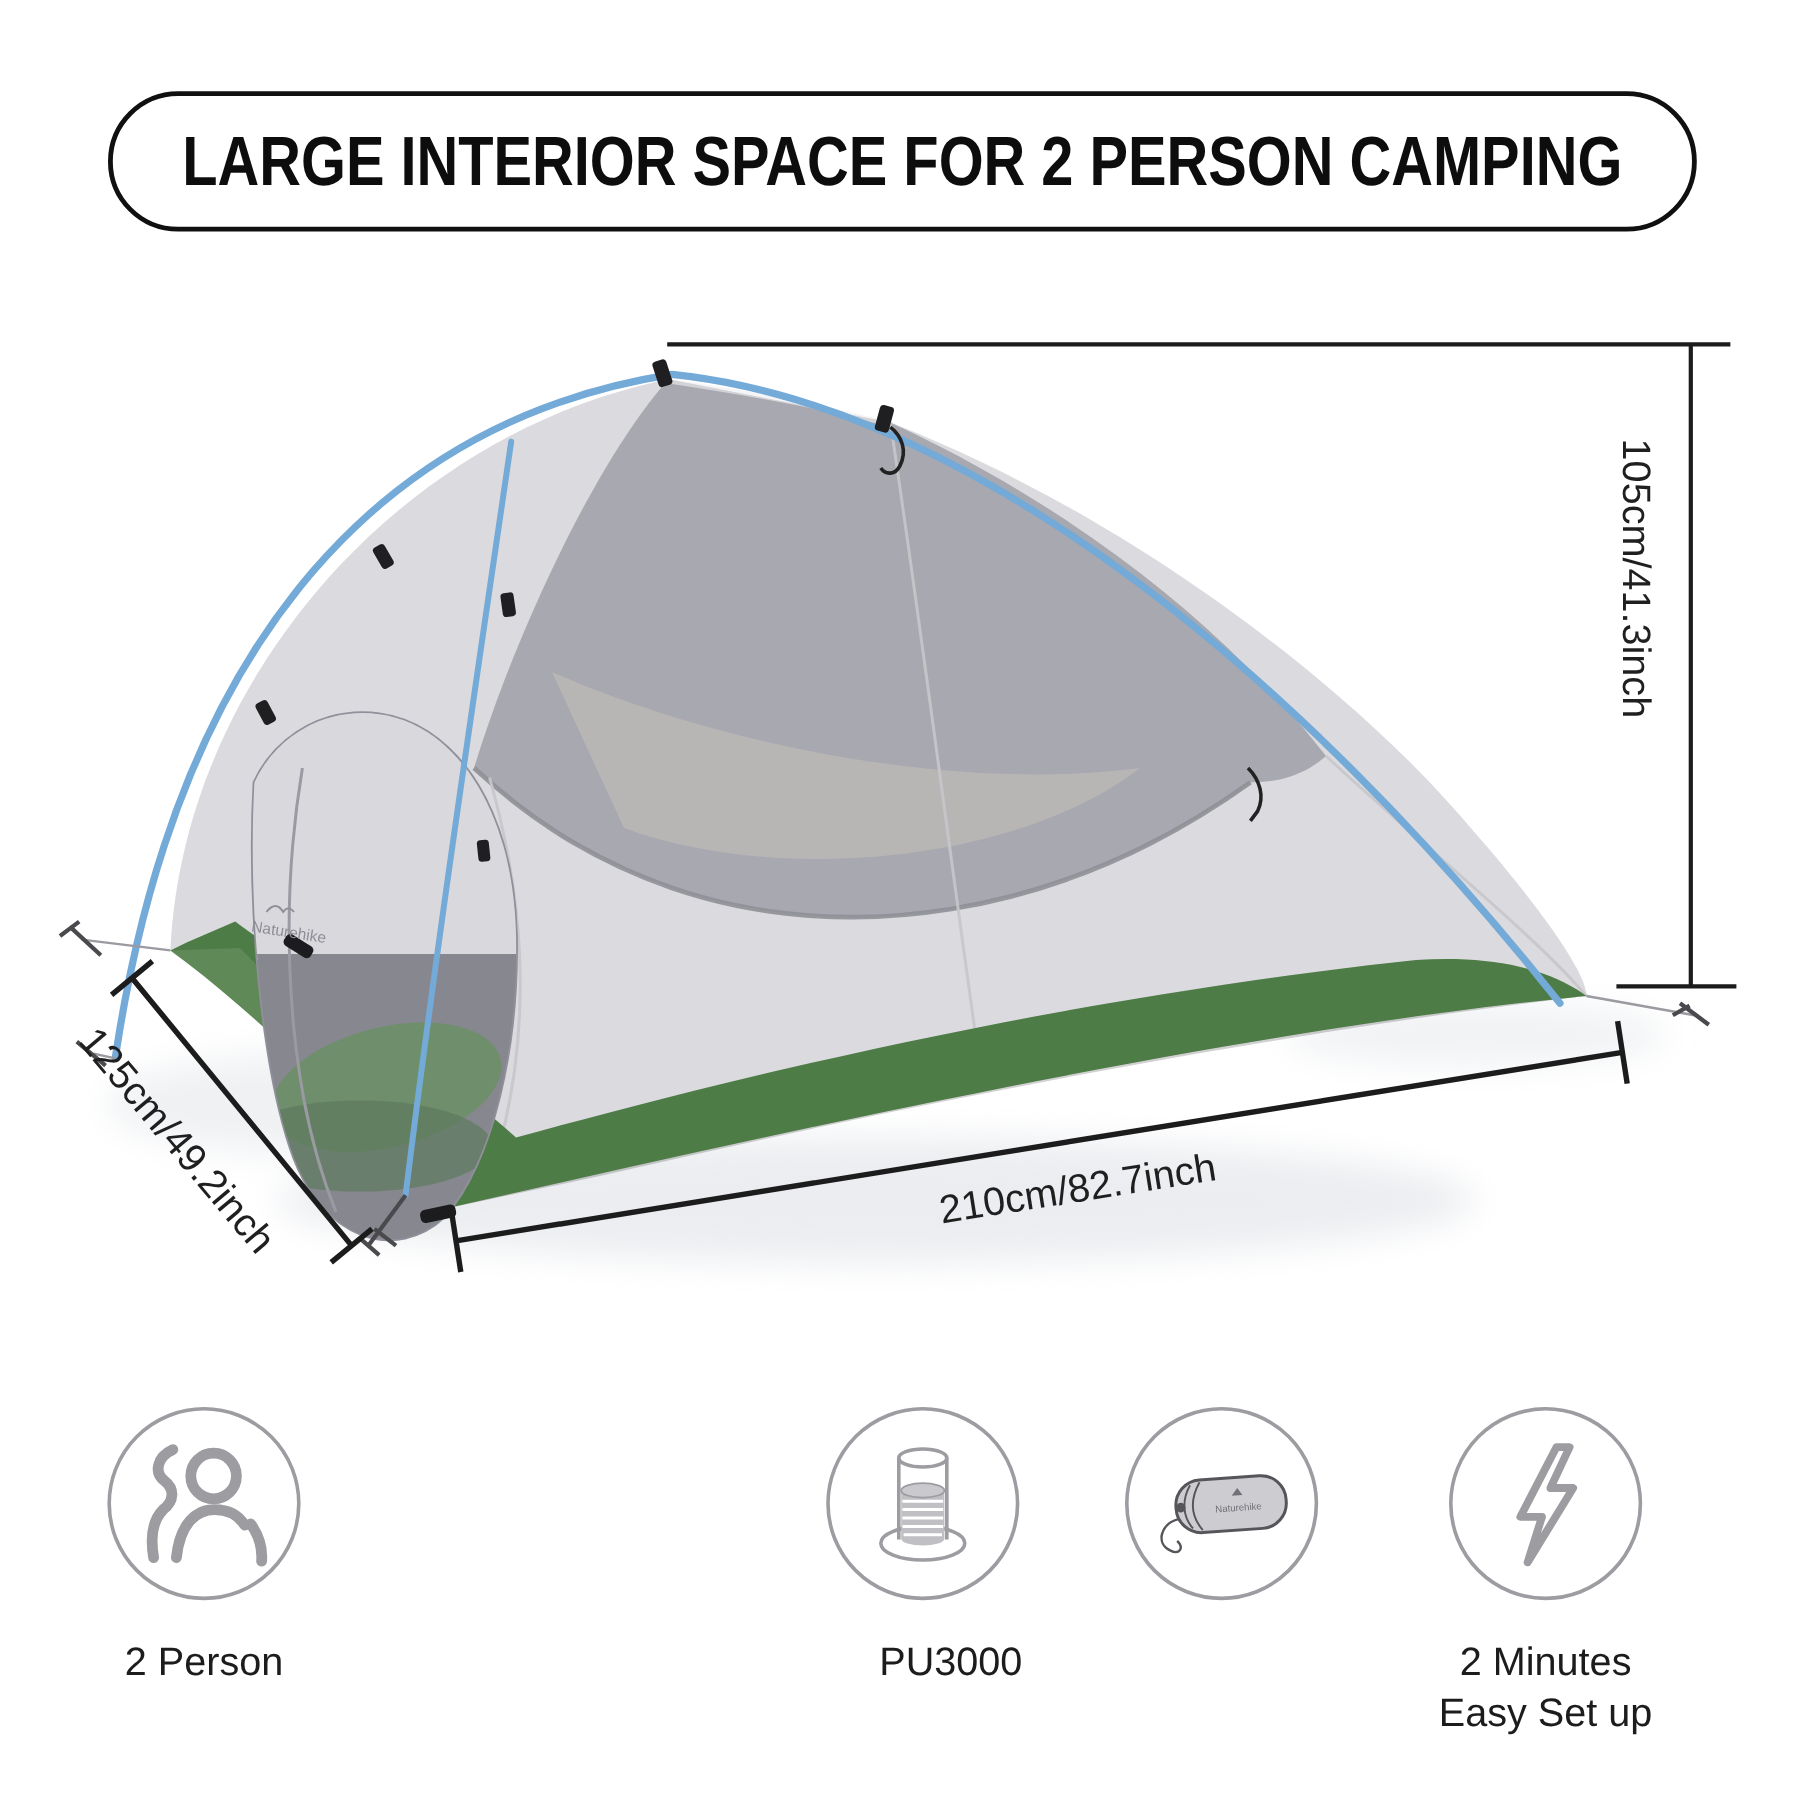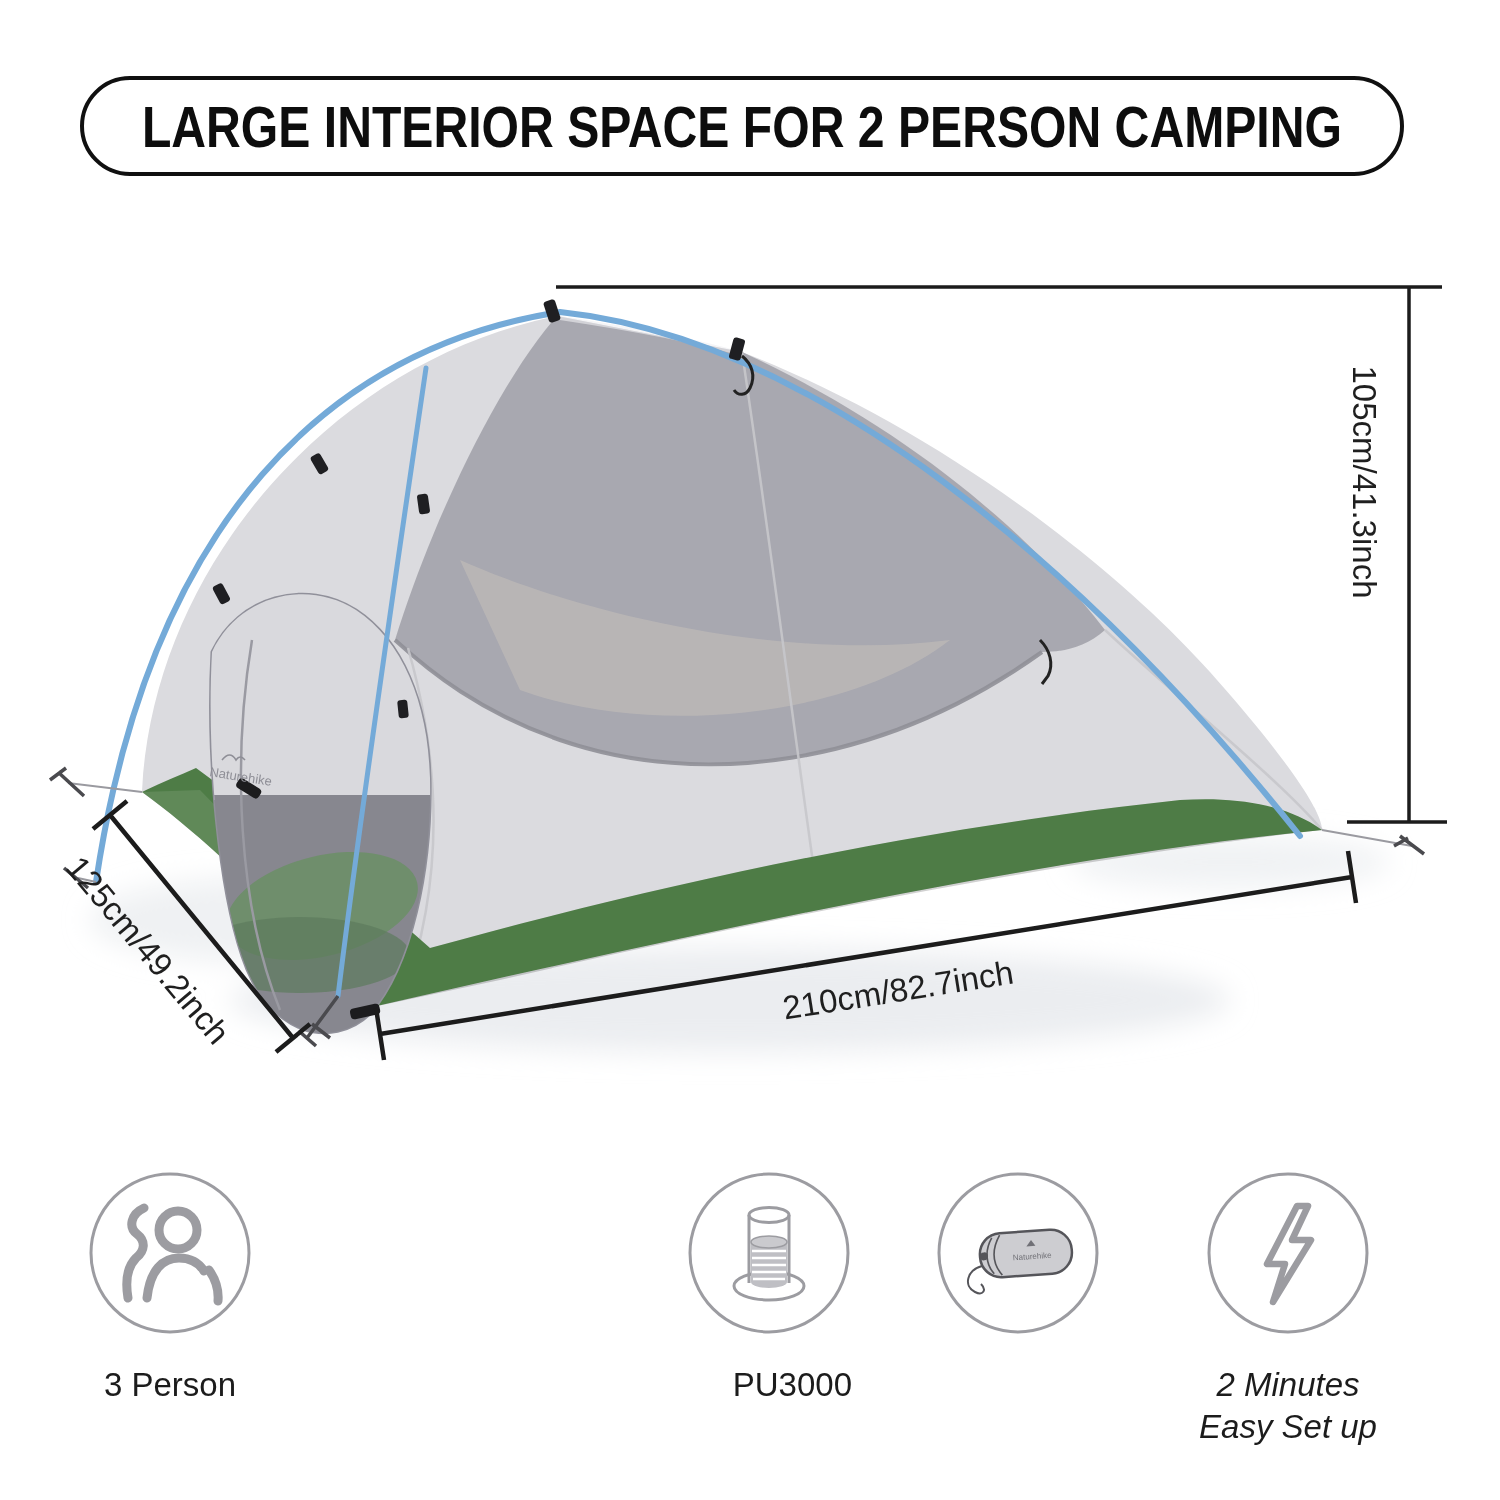--- a/index.html
+++ b/index.html
@@ -1,38 +1,38 @@
 <!DOCTYPE html>
 <html style="--fabric: #dbdbdf; --mesh: #a5a5ad; --floor-green: #4e7c46; --pole-blue: #74aad8; --line-black: #1c1c1c;"><head>
 <meta charset="utf-8">
 <style>
   html,body{margin:0;padding:0;background:#fff;}
   body{width:1500px;height:1500px;position:relative;overflow:hidden;
        font-family:"Liberation Sans",sans-serif;}
   .stage{position:absolute;inset:0;}
 
   
-  .title-pill{position:absolute;left:80px;top:76px;width:1324px;height:100px;
+  .title-pill{position:absolute;left:90px;top:76px;width:1324px;height:117px;
     border:4px solid #101010;border-radius:60px;box-sizing:border-box;
     display:flex;align-items:center;justify-content:center;background:#fff;}
   .title-text{font-weight:bold;font-size:58px;color:#0d0d0d;white-space:nowrap;
     letter-spacing:0px;transform:scaleX(.83);transform-origin:center;}
 
   
   .tent-svg{position:absolute;left:0;top:0;width:1500px;height:1500px;}
 
   .dim-label{font-family:"Liberation Sans",sans-serif;font-size:33px;fill:#1f1f1f;}
 
   
   .feature{position:absolute;top:1170px;display:flex;flex-direction:column;align-items:center;}
   .f1{left:45px;width:250px;}
   .f2{left:312px;width:280px;}
   .f3{left:602px;width:250px;align-items:flex-end;}
   .f4{left:833px;width:370px;}
-  .f5{left:1143px;width:290px;font-style:italic;}
+  .f5{left:1143px;width:290px;}
   .feature-icon{width:166px;height:166px;flex:0 0 auto;}
   .feature-label{margin-top:28px;font-size:33px;line-height:1.28;color:#1c1c1c;
     text-align:center;white-space:pre-line;}
   .icon-stroke{stroke:#9c9ca1;fill:none;}
 </style>
 </head>
 <body>
 
 <div class="stage">
 
@@ -148,21 +148,21 @@
   <div class="feature f1">
     <svg class="feature-icon" viewBox="0 0 166 166">
       <circle cx="83" cy="83" r="79" class="icon-stroke" stroke-width="3"></circle>
       <g class="icon-stroke" stroke-width="9" stroke-linecap="round">
         <circle cx="91" cy="60" r="19"></circle>
         <path d="M 60,128 C 63,100 76,88 92,88 C 104,88 112,93 117,101"></path>
         <path d="M 122,100 C 129,110 132,119 131,131"></path>
         <path d="M 57,38 C 44,44 41,57 50,64 C 59,71 58,81 49,88 C 41,96 38,110 41,128"></path>
       </g>
     </svg>
-    <div class="feature-label">3 Person</div>
+    <div class="feature-label">2 Person</div>
   </div>
 
 
   <div class="feature f3">
     <svg class="feature-icon" viewBox="0 0 166 166">
       <circle cx="83" cy="83" r="79" class="icon-stroke" stroke-width="3"></circle>
       <ellipse cx="83" cy="116" rx="35" ry="14" class="icon-stroke" stroke-width="3" fill="#fff"></ellipse>
       <path d="M 65,72 H 101 V 112 A 18,6 0 0 1 65,112 Z" fill="#bfbfc4"></path>
       <ellipse cx="83" cy="72" rx="18" ry="6" fill="#cacace" stroke="#9c9ca1" stroke-width="1.5"></ellipse>
       <g stroke="#fff" stroke-width="2.5">

